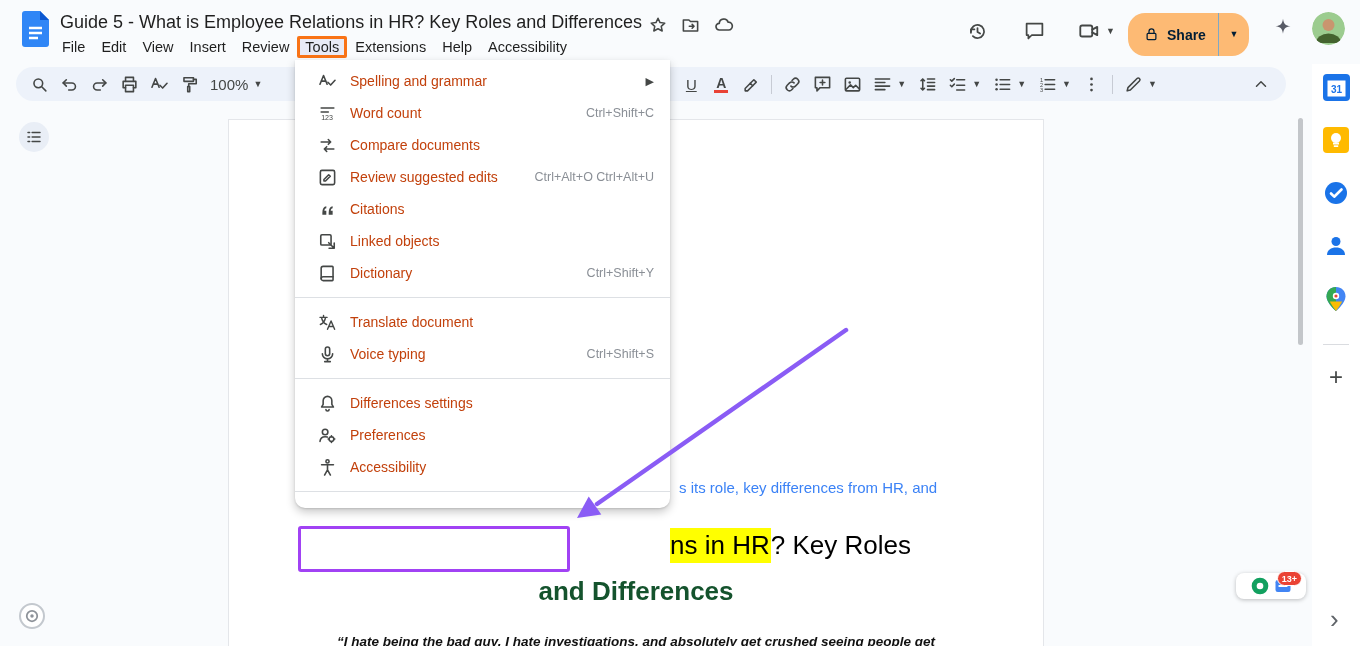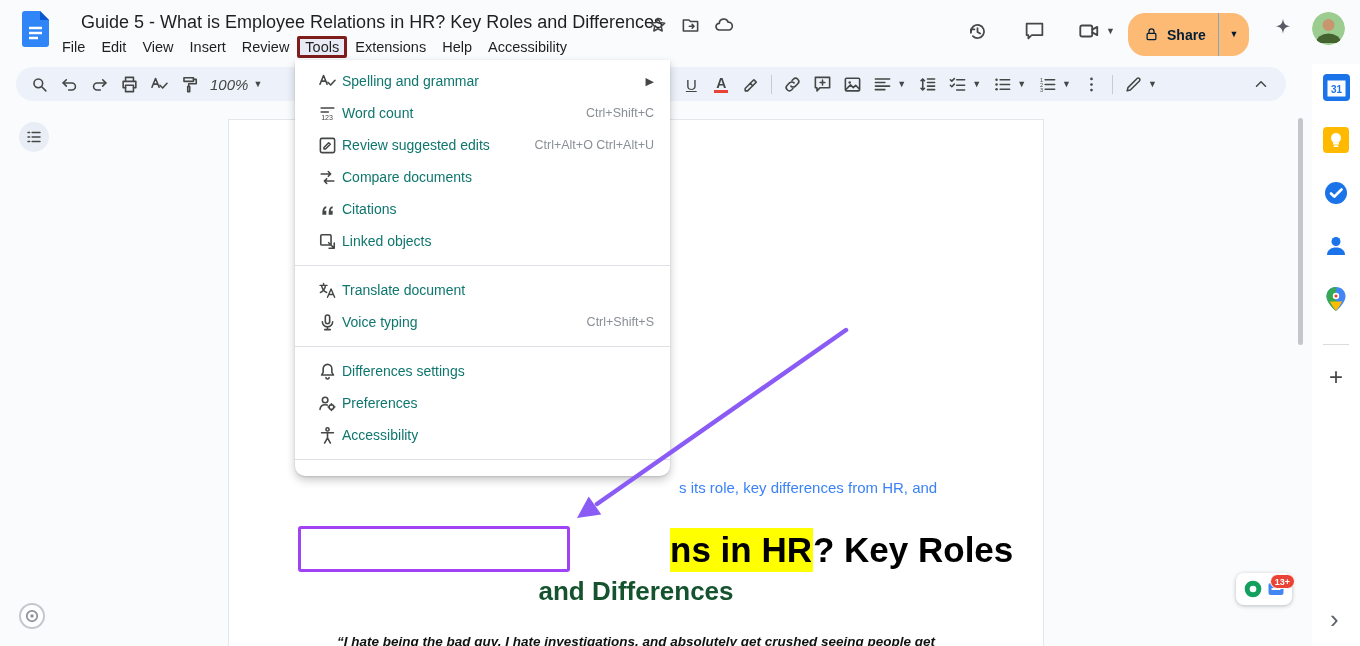--- a/index.html
+++ b/index.html
@@ -6,93 +6,93 @@
   body{
     width:1360px;height:646px;position:relative;overflow:hidden;
     background:#f9fbfd;font-family:"Liberation Sans","DejaVu Sans",sans-serif;
     color:#1f1f1f;-webkit-font-smoothing:antialiased;
   }
   .abs{position:absolute;}
   svg{display:block;}
   .ic{stroke:#444746;fill:none;stroke-width:2;stroke-linecap:round;stroke-linejoin:round;}
 
   
-  #doc-title{left:60px;top:12px;font-size:18px;color:#1f1f1f;white-space:nowrap;margin-left:21px;}
+  #doc-title{left:60px;top:12px;font-size:18px;color:#1f1f1f;white-space:nowrap;}
   #title-actions{left:649px;top:15px;display:flex;gap:14px;align-items:center;}
   #top-right{left:962px;top:18px;display:flex;gap:27px;align-items:center;}
   .caret{font-size:9px;color:#444746;line-height:1;}
   #share-btn{left:1128px;top:13px;height:43px;background:#fdba74;border-radius:17px;
     display:flex;align-items:center;color:#001d35;text-align:center;}
   #share-main{display:flex;align-items:center;gap:8px;padding:0 12px 0 16px;height:100%;}
   #share-label{font-size:14px;font-weight:700;}
   #share-caret{width:30px;height:100%;display:flex;align-items:center;justify-content:center;
     border-left:1px solid #7fa8c5;}
   #gemini-btn{left:1272px;top:17px;}
   #avatar{left:1312px;top:12px;width:33px;height:33px;border-radius:50%;overflow:hidden;}
 
   
   #menubar{left:54px;top:36px;display:flex;align-items:center;font-size:14.5px;}
   .mb-item{padding:3px 8px;border-radius:6px;cursor:default;white-space:nowrap;}
-  .mb-item.tools{border:3px solid #7f1d1d;border-radius:2px;padding:0 5px;background:#e8eaf6;}
+  .mb-item.tools{border:3px solid #f97316;border-radius:2px;padding:0 5px;background:#e8eaf6;}
 
   
   #toolbar{left:16px;top:67px;width:1270px;height:34px;background:#edf2fa;border-radius:20px;
     display:flex;align-items:center;padding:0 10px 0 8px;box-sizing:border-box;}
   .tb-btn{min-width:26px;height:26px;display:flex;align-items:center;justify-content:center;
     border-radius:4px;margin:0 2px;color:#444746;}
-  .tb-txt{font-size:15px;color:#444746;font-style:italic;}
+  .tb-txt{font-size:15px;color:#444746;}
   .tb-combo{display:flex;align-items:center;gap:5px;padding:0 6px;}
   .tb-sep{width:1px;height:19px;background:#c7cbd4;margin:0 5px;}
   #tb-spacer{width:378px;}
   #txtcolor-a{font-size:14px;font-weight:700;border-bottom:3px solid #e94235;line-height:14px;padding:0 2px;}
   #underline-u{text-decoration:underline;font-size:15px;}
   #italic-i{font-style:italic;font-family:"Liberation Serif",serif;font-size:16px;}
   #hide-menus{margin-left:auto;}
 
   
   #outline-btn{left:19px;top:122px;width:30px;height:30px;border-radius:50%;background:#e9eef6;
     display:flex;align-items:center;justify-content:center;}
   #float-btn{left:19px;top:603px;width:26px;height:26px;border-radius:50%;background:#fff;
     border:2px solid #c3c8ce;box-sizing:border-box;display:flex;align-items:center;justify-content:center;}
 
   
   #page{left:228px;top:119px;width:816px;height:527px;background:#fff;
     border:1px solid #e4e6ea;border-bottom:none;box-sizing:border-box;}
   #body-fragment{left:679px;top:479px;font-size:15px;color:#3b82f6;white-space:nowrap;}
-  #heading1{left:670px;top:530px;font-size:35px;font-weight:700;color:#000;white-space:nowrap;}
+  #heading1{left:670px;top:530px;font-size:26px;font-weight:400;color:#000;white-space:nowrap;}
   #heading1 .hl{background:#ffff00;padding:2px 1px 3px 0;}
   #heading2{left:228px;top:576px;width:816px;text-align:center;font-size:26px;font-weight:700;color:#14532d;}
   #quote{left:228px;top:634px;width:816px;text-align:center;font-size:13.5px;font-weight:700;
     font-style:italic;color:#111;}
 
   
   #tools-menu{left:295px;top:60px;width:375px;background:#fff;z-index:5;
     border-radius:0 0 10px 10px;padding:5px 0 8px;
     box-shadow:0 4px 10px rgba(0,0,0,.22),0 1px 2px rgba(0,0,0,.12);}
   .mi{display:flex;align-items:center;height:32px;padding:0 16px 0 23px;}
-  .mico{width:19px;height:19px;margin-right:5px;flex:0 0 auto;display:flex;align-items:flex-end;justify-content:center;}
-  .mlabel{font-size:14px;color:#0f766e;white-space:nowrap;}
+  .mico{width:19px;height:19px;margin-right:13px;flex:0 0 auto;display:flex;align-items:flex-end;justify-content:center;}
+  .mlabel{font-size:14px;color:#c2410c;white-space:nowrap;}
   .mshort{margin-left:auto;font-size:12.5px;color:#8a8f96;white-space:nowrap;}
   .msub{margin-left:auto;font-size:11px;color:#444746;}
   .mdiv{height:1px;background:#dde0e4;margin:8px 0;}
   #ad-box{left:298px;top:526px;width:266px;height:40px;border:3px solid #a142f4;border-radius:3px;
     z-index:8;pointer-events:none;}
   #arrow-svg{left:555px;top:318px;z-index:9;pointer-events:none;}
 
   
   #scroll-thumb{left:1298px;top:118px;width:5px;height:227px;background:#c3c6ca;border-radius:3px;}
   #side-panel{right:0;top:64px;bottom:0;width:48px;background:#fff;display:flex;flex-direction:column;
     align-items:center;padding-top:9px;box-sizing:border-box;}
   .sp-icon{width:28px;height:28px;margin-bottom:25px;display:flex;align-items:center;justify-content:center;}
   .sp-div{width:26px;height:1px;background:#dadce0;margin:6px 0 20px;}
   #plus-btn{font-size:24px;color:#444746;line-height:1;}
 
   
-  #ext-widget{left:1236px;top:573px;height:32px;background:#fff;border-radius:8px;
-    box-shadow:0 1px 4px rgba(0,0,0,.25);display:flex;align-items:center;padding:0 7px;gap:4px;}
+  #ext-widget{left:1236px;top:573px;height:26px;background:#fff;border-radius:8px;
+    box-shadow:0 1px 4px rgba(0,0,0,.25);display:flex;align-items:center;padding:0 14px;gap:4px;}
   #ext-badge{position:absolute;top:-6px;right:-10px;background:#ea4335;color:#fff;font-size:9px;
     font-weight:700;border-radius:8px;padding:1.5px 4px;border:1.5px solid #fff;}
   #ext-blue{position:relative;width:18px;height:18px;}
   #bottom-chevron{left:1330px;top:606px;font-size:26px;color:#5f6368;line-height:1;}
 </style>
 </head>
 <body>
 
 <div class="abs" style="left:22px;top:11px;">
   <svg width="27" height="36" viewBox="0 0 27 36">
@@ -368,52 +368,62 @@
           <path d="M4 5h16M4 10h9"></path>
           <text x="4" y="20.5" font-size="9" fill="#444746" stroke="none">123</text>
         </svg>
       </span>
     <span class="mlabel">Word count</span>
     <span class="mshort">Ctrl+Shift+C</span>
   </div>
   <div class="mi">
     <span class="mico">
         <svg class="ic" width="19" height="19" viewBox="0 0 24 24">
+          <path d="M4 7.5h12l-3-3m3 3-3 3"></path>
+          <path d="M20 16.5H8l3-3m-3 3 3 3"></path>
+        </svg>
+      </span>
+    <span class="mlabel">Compare documents</span>
+  </div>
+  <div class="mi">
+    <span class="mico">
+        <svg class="ic" width="19" height="19" viewBox="0 0 24 24">
           <rect x="3" y="3" width="18" height="18" rx="2"></rect>
           <path d="M7.5 14.5l6-6 2 2-6 6H7.5z"></path>
         </svg>
       </span>
     <span class="mlabel">Review suggested edits</span>
     <span class="mshort">Ctrl+Alt+O Ctrl+Alt+U</span>
   </div>
   <div class="mi">
     <span class="mico">
-        <svg class="ic" width="19" height="19" viewBox="0 0 24 24">
-          <path d="M4 7.5h12l-3-3m3 3-3 3"></path>
-          <path d="M20 16.5H8l3-3m-3 3 3 3"></path>
-        </svg>
-      </span>
-    <span class="mlabel">Compare documents</span>
-  </div>
-  <div class="mi">
-    <span class="mico">
         <svg width="19" height="19" viewBox="0 0 24 24">
           <path d="M5.5 16c0-5 2-7.5 5-8v2.4c-1.5.4-2.3 1.5-2.4 3.1h2.4v5H5.5zM13.5 16c0-5 2-7.5 5-8v2.4c-1.5.4-2.3 1.5-2.4 3.1h2.4v5h-5z" fill="#444746"></path>
         </svg>
       </span>
     <span class="mlabel">Citations</span>
   </div>
   <div class="mi">
     <span class="mico">
         <svg class="ic" width="19" height="19" viewBox="0 0 24 24">
           <rect x="3.5" y="3.5" width="13" height="13" rx="1.5"></rect>
           <path d="M20.5 20.5 13.5 13.5M20.5 14v6.5H14"></path>
         </svg>
       </span>
     <span class="mlabel">Linked objects</span>
+  </div>
+  <div class="mi">
+    <span class="mico">
+        <svg class="ic" width="19" height="19" viewBox="0 0 24 24">
+          <path d="M6.5 3H18a1 1 0 0 1 1 1v16a1 1 0 0 1-1 1H6.5A2.5 2.5 0 0 1 4 18.5v-13A2.5 2.5 0 0 1 6.5 3z"></path>
+          <path d="M4 18.5A2.5 2.5 0 0 1 6.5 16H19"></path>
+        </svg>
+      </span>
+    <span class="mlabel">Dictionary</span>
+    <span class="mshort">Ctrl+Shift+Y</span>
   </div>
 
   <div class="mdiv"></div>
 
   <div class="mi">
     <span class="mico">
         <svg class="ic" width="19" height="19" viewBox="0 0 24 24" style="stroke-width:1.8;">
           <path d="M2.5 5.5h9M7 3v2.5M4.5 5.5c.5 4 3 7.5 6.5 9M9.5 5.5c-.5 4-3 7.5-6.5 9"></path>
           <path d="M12 20.5 16.5 10 21 20.5M13.8 17h5.4"></path>
         </svg>

